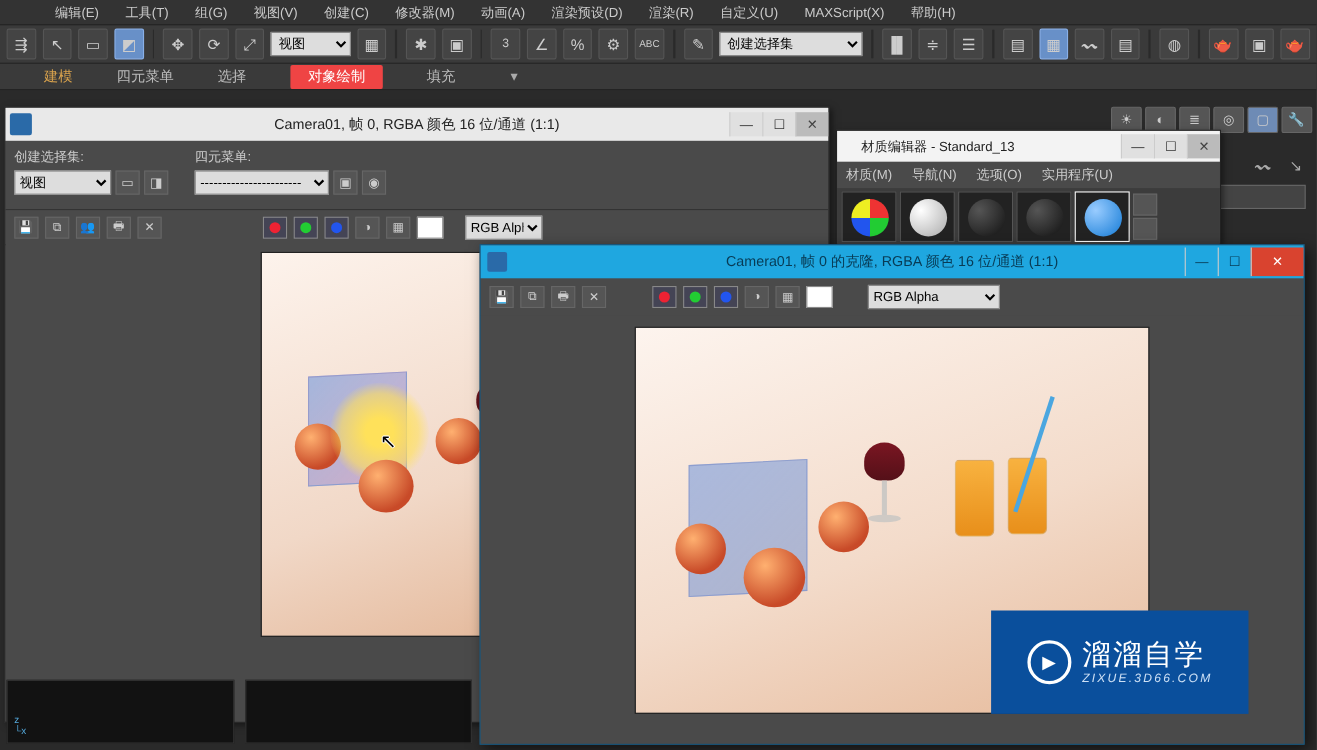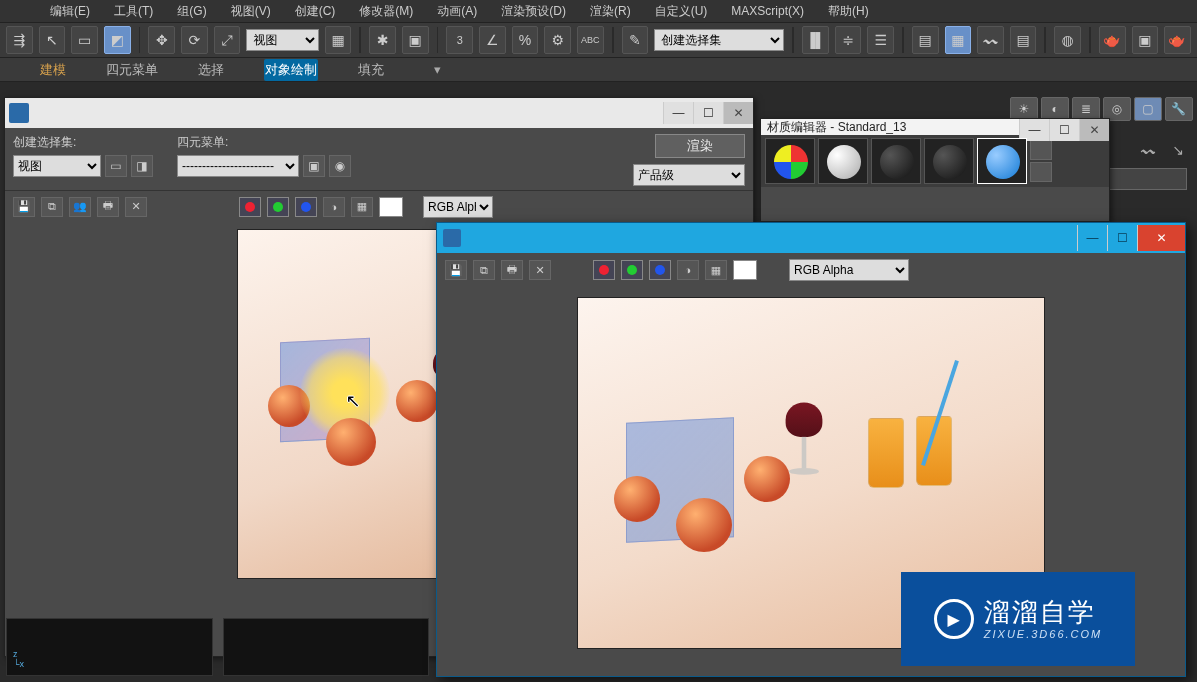--- a/index.html
+++ b/index.html
@@ -14,21 +14,21 @@
   .tb-btn { width: 28px; height: 28px; background: #444; border: 1px solid #555; border-radius: 2px; display: flex; align-items: center; justify-content: center; color: #ccc; font-size: 14px; }
   .tb-btn.active { background: #6890c8; border-color: #89b0e8; }
   .tb-sep { width: 2px; height: 26px; background: #2a2a2a; margin: 0 2px; }
   .tb-select { height: 22px; background: #ddd; border: 1px solid #888; font-size: 12px; padding: 0 2px; }
   .tb-inputset { display: flex; align-items: center; }
 
   
   .ribbon { height: 24px; background: #3a3a3a; border-bottom: 1px solid #222; display: flex; align-items: center; gap: 40px; padding-left: 40px; font-size: 13px; }
   .ribbon span { color: #bbb; }
   .ribbon .hot { color: #d8a24d; }
-  .ribbon .active { background: #0369a1; color: #fff; padding: 2px 1px; border-radius: 2px; }
+  .ribbon .active { background: #ef4444; color: #fff; padding: 2px 16px; border-radius: 2px; }
   .right-icons { position:absolute; right:0; top:95px; display:flex; align-items:center; gap:3px; padding:2px 4px; }
   .ric { width:28px; height:24px; background:#555; border:1px solid #666; border-radius:2px; display:flex; align-items:center; justify-content:center; color:#ccc; font-size:12px; }
   .ric.on { background:#6e8bb5; }
   .right-icons2 { position:absolute; right:0; top:135px; display:flex; gap:4px; padding:2px 6px; }
   .rtool { width:26px; height:26px; display:flex; align-items:center; justify-content:center; color:#aaa; font-size:14px; }
   .rlist { position:absolute; right:10px; top:168px; width:180px; height:22px; background:#444; border:1px solid #666; }
 
   
   .rfw1 { position: absolute; left: 4px; top: 97px; width: 750px; height: 560px; background: #4a4a4a; border: 1px solid #222; box-shadow: 2px 2px 6px rgba(0,0,0,0.5); }
   .rfw1-title { height: 30px; background: #e9e9e9; display: flex; align-items: center; justify-content: center; position: relative; font-size: 13px; color: #222; }
@@ -65,21 +65,21 @@
   .wineglass .stem{width:4px;height:30px;background:#ccc9c5;margin:0 auto;}
   .wineglass .base{width:26px;height:6px;border-radius:50%;background:#cfcac5;margin:-3px auto 0;}
 
   
   .vp-strip { position:absolute; left:6px; bottom:6px; width:640px; height:58px; display:flex; gap:10px;}
   .vp { flex:1; background:#121212; border:1px solid #333; position:relative;}
   .axis { position:absolute; left:6px; bottom:6px; font-size:9px; color:#5ad;}
 
   
   .mateditor { position:absolute; left:760px; top:118px; width:350px; height:104px; background:#4a4a4a; border:1px solid #222; box-shadow:2px 2px 6px rgba(0,0,0,.5);}
-  .mat-title { height:16px; background:#f3f3f3; display:flex; align-items:flex-start; padding:0 6px; font-size:12px; color:#222; position:relative;}
+  .mat-title { height:28px; background:#f3f3f3; display:flex; align-items:center; padding:0 22px; font-size:12px; color:#222; position:relative;}
   .mat-title .win-btns{position:absolute; right:0; display:flex;}
   .mat-menu { height:24px; display:flex; align-items:center; gap:18px; padding:0 8px; font-size:12px; color:#ccc; background:#4a4a4a;}
   .mat-slots { height:52px; display:flex; gap:3px; padding:2px 4px; align-items:center; background:#3c3c3c;}
   .slot { width:50px; height:46px; background:#222; border:1px solid #555; position:relative; overflow:hidden;}
   .slot .ball { position:absolute; left:8px; top:6px; width:34px; height:34px; border-radius:50%; }
   .slot.ck .ball{ background:conic-gradient(#e33 0 25%, #2c3 0 50%, #25e 0 75%, #ee2 0); }
   .slot.wh .ball{ background:radial-gradient(circle at 30% 30%, #fff, #aaa);}
   .slot.dk .ball{ background:radial-gradient(circle at 30% 30%, #555, #111);}
   .slot.bl .ball{ background:radial-gradient(circle at 30% 30%, #9cf, #147bd6);}
   .slot.sel{ border:1px solid #fff; }
@@ -95,21 +95,21 @@
   .rfw2-title .win-btn.close{background:#d9432f;color:#fff;width:48px;}
   .rfw2-title .win-btn.norm{background:#1fa7e0;color:#083b55;}
   .rfw2-toolbar { height:34px; background:#4a4a4a; display:flex; align-items:center; padding:0 8px; gap:6px; }
   .rfw2-canvas { position:absolute; left:0; top:64px; right:0; bottom:0; background:#4a4a4a; display:flex; justify-content:center; }
   .render-img2 { margin-top:10px; width:468px; height:352px; background:linear-gradient(160deg,#fdf4ee 0%, #f3dbca 55%, #e6ba9b 100%); border:1px solid #222; position:relative; overflow:hidden; }
   .juice { position:absolute; width:36px; height:78px; }
   .juice .cup{width:36px;height:70px;background:linear-gradient(#f8b240,#e88f1a);border-radius:4px 4px 6px 6px; border:1px solid rgba(200,200,200,.4);}
   .straw{position:absolute; width:4px; height:110px; background:#4aa6e0; transform:rotate(18deg);}
 
   
-  .watermark { position:absolute; right:62px; bottom:16px; width:234px; height:94px; background:#0a4f9c; display:flex; align-items:center; justify-content:center; color:#fff; }
+  .watermark { position:absolute; right:62px; bottom:33px; width:234px; height:94px; background:#0a4f9c; display:flex; align-items:center; justify-content:center; color:#fff; }
   .wm-logo { width:40px; height:40px; border:3px solid #fff; border-radius:50%; margin-right:10px; display:flex; align-items:center; justify-content:center;}
   .wm-logo::after{content:"▶"; font-size:16px;}
   .wm-txt { display:flex; flex-direction:column; line-height:1.2;}
   .wm-txt .big{font-size:26px; letter-spacing:2px; font-weight:500;}
   .wm-txt .small{font-size:11px; letter-spacing:2px; color:#cde0f5;font-style:italic;}
 
   select { height:22px; font-size:12px; background:#ddd; border:1px solid #888;}
 </style>
 </head>
 <body>
@@ -192,20 +192,21 @@
 </div>
 <div class="right-icons2">
   <div class="rtool">〰</div>
   <div class="rtool">↘</div>
 </div>
 <div class="rlist"></div>
 
 <div class="rfw1">
   <div class="rfw1-title">
     <div class="app-icon"></div>
+    <span>Camera01, 帧 0, RGBA 颜色 16 位/通道 (1:1)</span>
     <div class="win-btns">
       <div class="win-btn">—</div>
       <div class="win-btn">☐</div>
       <div class="win-btn close">✕</div>
     </div>
   </div>
 
   <div class="rfw1-controls">
     <div class="ctrl-col">
       <span>创建选择集:</span>
@@ -215,24 +216,20 @@
         <div class="sq">◨</div>
       </div>
     </div>
     <div class="ctrl-col">
       <span>四元菜单:</span>
       <div class="ctrl-row">
         <select class="ctrl-sel" style="width:122px"><option>-----------------------</option></select>
         <div class="sq">▣</div>
         <div class="sq">◉</div>
       </div>
-    </div>
-    <div class="ctrl-col" style="margin-left:auto; gap:6px; align-items:flex-end;">
-      <div class="render-btn">渲染</div>
-      <select class="ctrl-sel" style="width:112px"><option>产品级</option></select>
     </div>
   </div>
 
   <div class="rfw1-toolbar">
     <div class="small-btn">💾</div>
     <div class="small-btn">⧉</div>
     <div class="small-btn">👥</div>
     <div class="small-btn">🖶</div>
     <div class="small-btn">✕</div>
     <div style="width:80px"></div>
@@ -273,20 +270,26 @@
 
 <div class="mateditor">
   <div class="mat-title">
     <span>材质编辑器 - Standard_13</span>
     <div class="win-btns">
       <div class="win-btn">—</div>
       <div class="win-btn">☐</div>
       <div class="win-btn close">✕</div>
     </div>
   </div>
+  <div class="mat-menu">
+    <span>材质(M)</span>
+    <span>导航(N)</span>
+    <span>选项(O)</span>
+    <span>实用程序(U)</span>
+  </div>
   <div class="mat-slots">
     <div class="slot ck">
         <div class="ball"></div>
       </div>
     <div class="slot wh">
         <div class="ball"></div>
       </div>
     <div class="slot dk">
         <div class="ball"></div>
       </div>
@@ -299,20 +302,21 @@
     <div class="mat-side">
       <div></div>
       <div></div>
     </div>
   </div>
 </div>
 
 <div class="rfw2">
   <div class="rfw2-title">
     <div class="app-icon"></div>
+    <span>Camera01, 帧 0 的克隆, RGBA 颜色 16 位/通道 (1:1)</span>
     <div class="win-btns">
       <div class="win-btn norm">—</div>
       <div class="win-btn norm">☐</div>
       <div class="win-btn close">✕</div>
     </div>
   </div>
   <div class="rfw2-toolbar">
     <div class="small-btn">💾</div>
     <div class="small-btn">⧉</div>
     <div class="small-btn">🖶</div>

